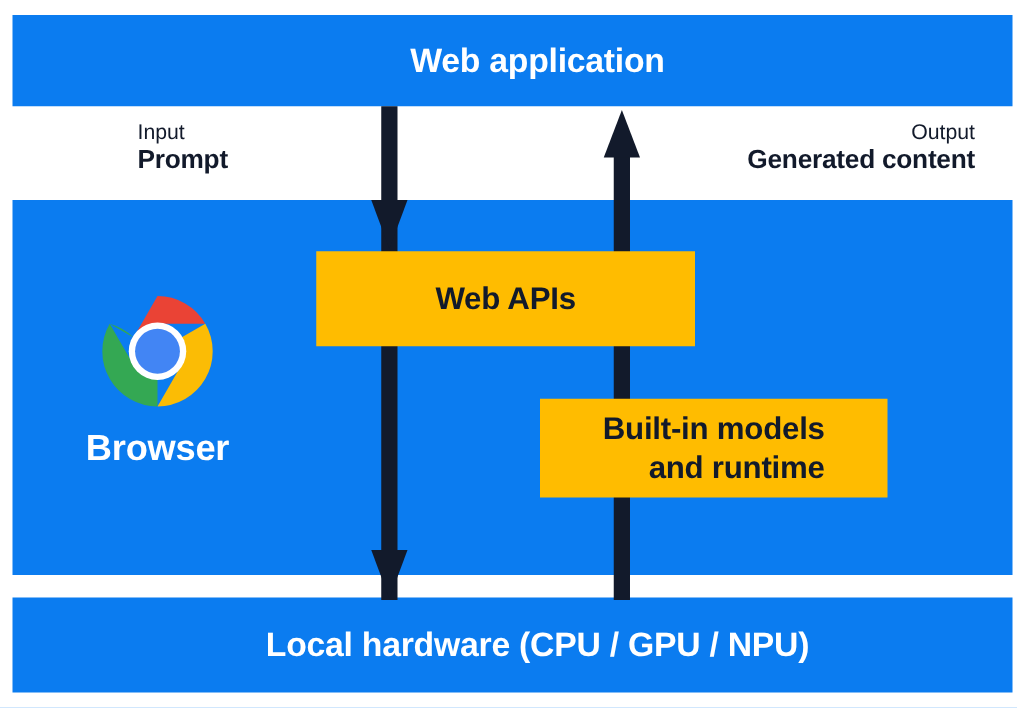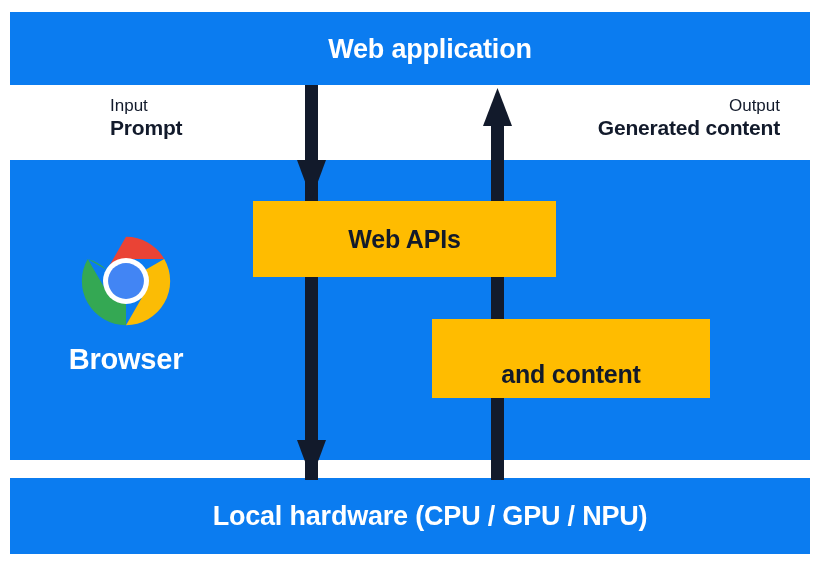--- a/index.html
+++ b/index.html
@@ -151,22 +151,22 @@
       <polygon points="483,126 512,126 497.5,88" fill="#121a2b"></polygon>
     </g>
   </svg>
 
   <div class="ybox ybox-webapis">
     <span>Web APIs</span>
   </div>
 
   <div class="ybox ybox-builtin">
     <span>
-      <br>
-      <span>and content</span>
+      <span>Built-in models</span><br>
+      <span>and runtime</span>
     </span>
   </div>
 
   <div class="browser-block">
     <svg class="chrome-logo" viewBox="0 0 100 100">
 
       <path d="M50 2 A48 48 0 0 1 91.57 26 L50 26 A24 24 0 0 0 29.21 38 Z" fill="#ea4335"></path>
 
       <path d="M91.57 26 A48 48 0 0 1 50 98 L70.79 62 A24 24 0 0 0 70.79 38 Z" fill="#fbbc05"></path>
 

